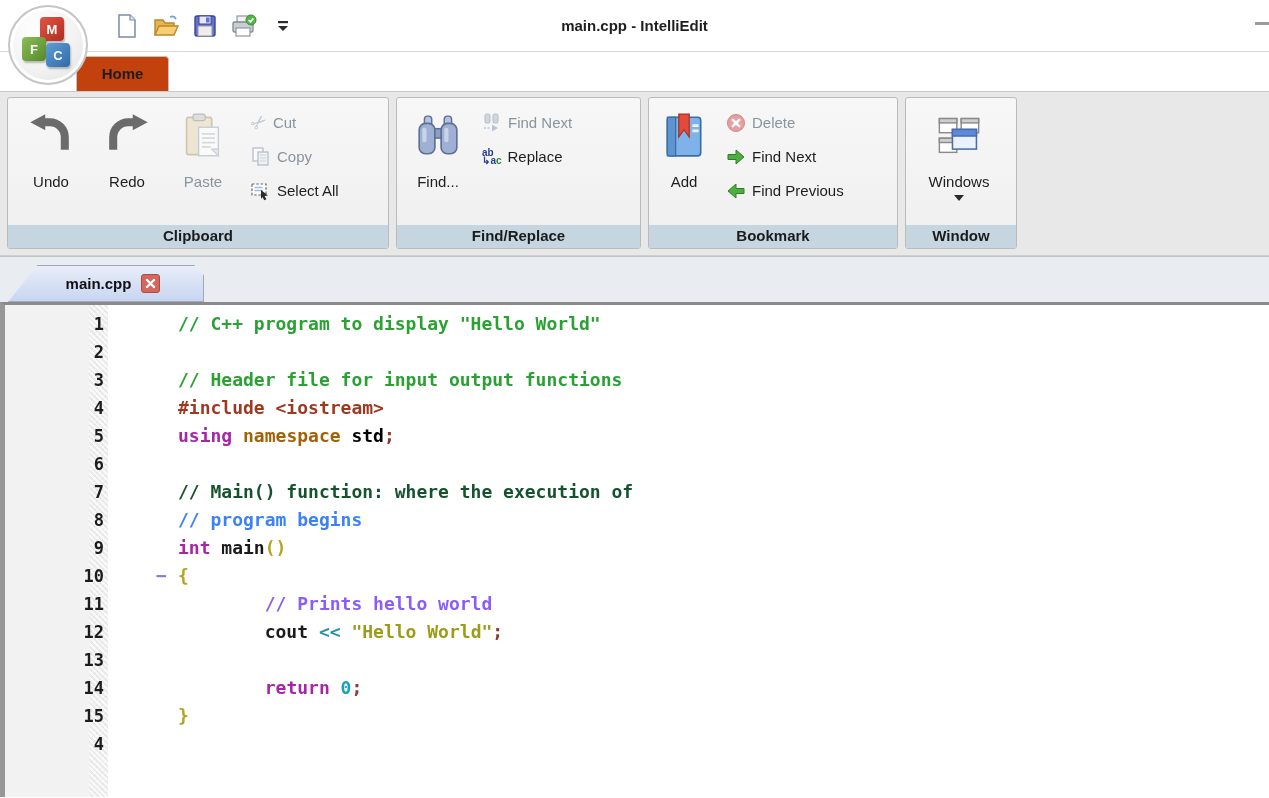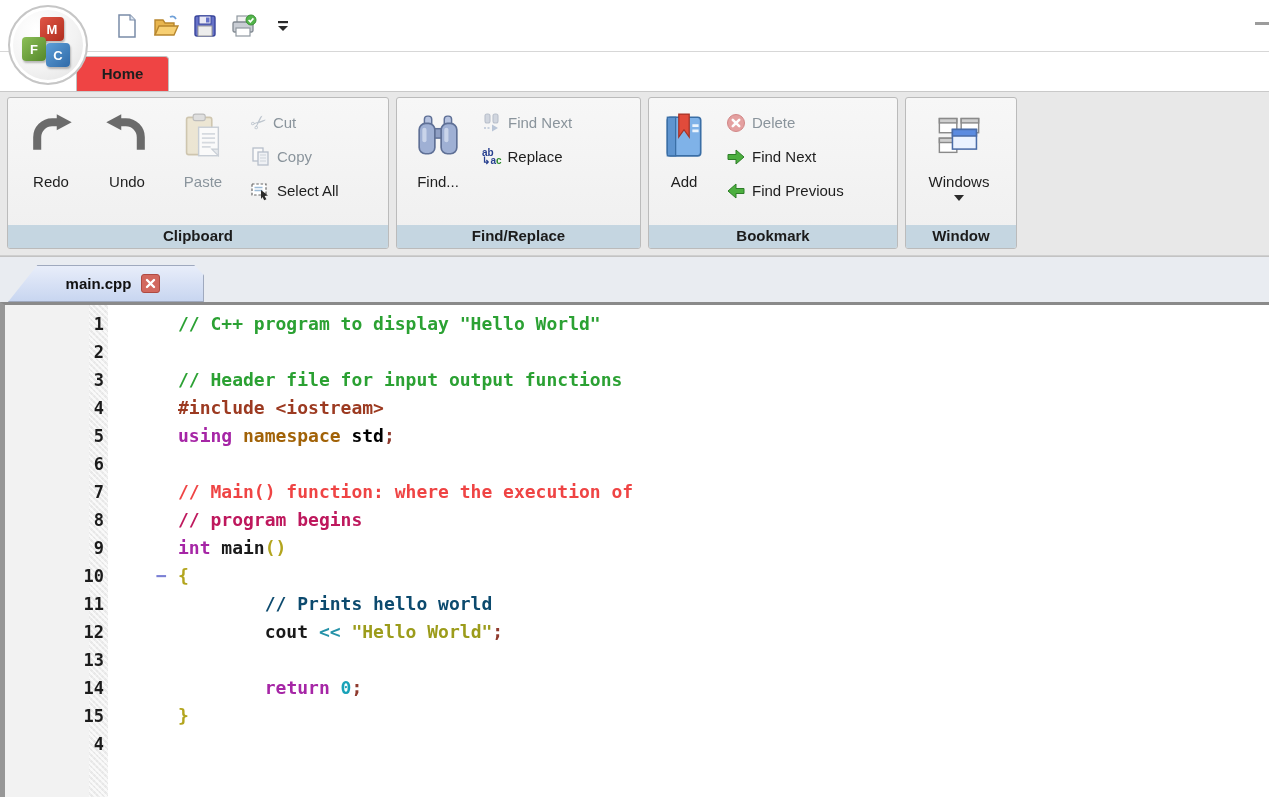--- a/index.html
+++ b/index.html
@@ -19,21 +19,21 @@
   .cube.blue  { left:36px; top:36px; background:linear-gradient(135deg,#5E9FD8,#2F6AA8); }
   .qat { position:absolute; left:112px; top:11px; display:flex; align-items:center; gap:9px; }
   .qat-btn { width:30px; height:30px; display:flex; align-items:center; justify-content:center; }
   .window-title { position:absolute; left:0; right:0; top:17px; text-align:center;
     font-size:15px; font-weight:bold; color:#1E1E1E; }
   .min-btn { position:absolute; right:0px; top:22px; width:14px; height:3px; background:#9C9C9C; }
 
   
   .tabrow { position:relative; height:40px; background:#fff; border-bottom:1px solid #C9C9C9; }
   .ribbon-tab { position:absolute; left:76px; bottom:0; width:93px; height:35px;
-    background:#ef4444; border:1px solid #C2C2C2; border-bottom:none; border-radius:4px 4px 0 0;
+    background:#c2410c; border:1px solid #C2C2C2; border-bottom:none; border-radius:4px 4px 0 0;
     font-size:15px; font-weight:bold; color:#1E1E1E; text-align:center; line-height:33px; }
 
   
   .ribbon { height:164px; background:#E8E8E8; border-bottom:1px solid #CFCFCF;
     display:flex; align-items:flex-start; gap:7px; padding:5px 0 0 7px; }
   .group { height:152px; background:linear-gradient(#F7F7F7,#EFEFEF); border:1px solid #BBBBBB;
     border-radius:3px; display:flex; flex-direction:column; overflow:hidden; }
   .group-body { flex:1; display:flex; padding:5px 5px 0 5px; }
   .group-caption { height:23px; background:#C5D6E1; font-size:15px; font-weight:bold;
     color:#1B1B1B; text-align:center; line-height:22px; }
@@ -117,50 +117,51 @@
         <path d="M18.6 7 l1.8 1.8 3 -3.4" fill="none" stroke="#FFFFFF" stroke-width="1.6"></path>
       </svg>
     </span>
     <span class="qat-btn">
       <svg width="14" height="14" viewBox="0 0 14 14">
         <rect x="2" y="2" width="10" height="2.2" fill="#2B2B2B"></rect>
         <path d="M2 7 l5 5 5 -5 Z" fill="#2B2B2B"></path>
       </svg>
     </span>
   </div>
+  <div class="window-title">main.cpp - IntelliEdit</div>
   <div class="min-btn"></div>
 </div>
 
 <div class="tabrow">
   <div class="ribbon-tab">Home</div>
 </div>
 
 <div class="ribbon">
 
   <div class="group" style="width:382px">
     <div class="group-body">
+      <div class="bigbtn">
+        <span class="bicon">
+          <svg width="46" height="46" viewBox="0 0 40 40">
+            <path d="M32 32 V21 A13 13 0 0 0 19 8 H13" fill="none" stroke="#6B6B6B" stroke-width="7" stroke-linejoin="round"></path>
+            <path d="M15 1 L15 15 L2 8 Z" fill="#6B6B6B"></path>
+          </svg>
+        </span>
+        <span class="blabel">Undo</span>
+      </div>
       <div class="bigbtn">
         <span class="bicon">
           <svg width="46" height="46" viewBox="0 0 40 40">
             <g transform="scale(-1,1) translate(-40,0)">
               <path d="M32 32 V21 A13 13 0 0 0 19 8 H13" fill="none" stroke="#6B6B6B" stroke-width="7" stroke-linejoin="round"></path>
               <path d="M15 1 L15 15 L2 8 Z" fill="#6B6B6B"></path>
             </g>
           </svg>
         </span>
         <span class="blabel">Redo</span>
-      </div>
-      <div class="bigbtn">
-        <span class="bicon">
-          <svg width="46" height="46" viewBox="0 0 40 40">
-            <path d="M32 32 V21 A13 13 0 0 0 19 8 H13" fill="none" stroke="#6B6B6B" stroke-width="7" stroke-linejoin="round"></path>
-            <path d="M15 1 L15 15 L2 8 Z" fill="#6B6B6B"></path>
-          </svg>
-        </span>
-        <span class="blabel">Undo</span>
       </div>
       <div class="bigbtn">
         <span class="bicon dim">
           <svg width="44" height="46" viewBox="0 0 40 42">
             <rect x="5" y="4" width="23" height="34" rx="2" fill="#EBD9A6" stroke="#B9A05F" stroke-width="1.5"></rect>
             <rect x="11" y="1" width="11" height="6" rx="2" fill="#CDCDCD" stroke="#8F8F8F"></rect>
             <rect x="16" y="13" width="18" height="26" fill="#FFFFFF" stroke="#9FB0C4" stroke-width="1.3"></rect>
             <path d="M19 19 h12 M19 23 h12 M19 27 h12 M19 31 h8" stroke="#B9C4D4" stroke-width="1.6"></path>
             <path d="M28 33 l6 6 v-6 Z" fill="#D8E0EA" stroke="#9FB0C4"></path>
           </svg>
@@ -317,24 +318,24 @@
 <div class="editor">
   <div class="gutter-col"></div>
   <div class="hatch-col"></div>
   <div class="lines">
       <div class="code-line"><span class="lnum">1</span><span class="foldm" style="color: rgb(122, 127, 212);"></span><span><span style="color: rgb(43, 161, 51);">// C++ program to display "Hello World"</span></span></div>
       <div class="code-line"><span class="lnum">2</span><span class="foldm" style="color: rgb(122, 127, 212);"></span><span></span></div>
       <div class="code-line"><span class="lnum">3</span><span class="foldm" style="color: rgb(122, 127, 212);"></span><span><span style="color: rgb(43, 161, 51);">// Header file for input output functions</span></span></div>
       <div class="code-line"><span class="lnum">4</span><span class="foldm" style="color: rgb(122, 127, 212);"></span><span><span style="color: rgb(156, 58, 33);">#include &lt;iostream&gt;</span></span></div>
       <div class="code-line"><span class="lnum">5</span><span class="foldm" style="color: rgb(122, 127, 212);"></span><span><span style="color: rgb(166, 38, 166);">using</span><span style="color: rgb(26, 26, 26);"> </span><span style="color: #a16207;">namespace</span><span style="color: #000000;"> std</span><span style="color: rgb(143, 58, 46);">;</span></span></div>
       <div class="code-line"><span class="lnum">6</span><span class="foldm" style="color: rgb(122, 127, 212);"></span><span></span></div>
-      <div class="code-line"><span class="lnum">7</span><span class="foldm" style="color: rgb(122, 127, 212);"></span><span><span style="color: #ef4444; margin-top: 12px;">// Main() function: where the execution of</span></span></div>
-      <div class="code-line"><span class="lnum">8</span><span class="foldm" style="color: rgb(122, 127, 212);"></span><span><span style="color: #be185d;">// program begins</span></span></div>
+      <div class="code-line"><span class="lnum">7</span><span class="foldm" style="color: rgb(122, 127, 212);"></span><span><span style="color: #14532d; margin-top: 12px;">// Main() function: where the execution of</span></span></div>
+      <div class="code-line"><span class="lnum">8</span><span class="foldm" style="color: rgb(122, 127, 212);"></span><span><span style="color: #3b82f6;">// program begins</span></span></div>
       <div class="code-line"><span class="lnum">9</span><span class="foldm" style="color: rgb(122, 127, 212);"></span><span><span style="color: rgb(166, 38, 166);">int</span><span style="color: rgb(26, 26, 26);"> main</span><span style="color: rgb(179, 165, 30);">()</span></span></div>
       <div class="code-line"><span class="lnum">10</span><span class="foldm" style="color: rgb(122, 127, 212);">−</span><span><span style="color: rgb(179, 165, 30);">{</span></span></div>
-      <div class="code-line"><span class="lnum">11</span><span class="foldm" style="color: rgb(122, 127, 212);"></span><span><span style="color: rgb(26, 26, 26);">        </span><span style="color: #0c4a6e;">// Prints hello world</span></span></div>
+      <div class="code-line"><span class="lnum">11</span><span class="foldm" style="color: rgb(122, 127, 212);"></span><span><span style="color: rgb(26, 26, 26);">        </span><span style="color: #8b5cf6;">// Prints hello world</span></span></div>
       <div class="code-line"><span class="lnum">12</span><span class="foldm" style="color: rgb(122, 127, 212);"></span><span><span style="color: rgb(26, 26, 26);">        cout </span><span style="color: rgb(37, 146, 168);">&lt;&lt;</span><span style="color: rgb(26, 26, 26);"> </span><span style="color: rgb(156, 156, 27);">"Hello World"</span><span style="color: rgb(143, 58, 46);">;</span></span></div>
       <div class="code-line"><span class="lnum">13</span><span class="foldm" style="color: rgb(122, 127, 212);"></span><span></span></div>
       <div class="code-line"><span class="lnum">14</span><span class="foldm" style="color: rgb(122, 127, 212);"></span><span><span style="color: rgb(26, 26, 26);">        </span><span style="color: rgb(166, 38, 166);">return</span><span style="color: rgb(26, 26, 26);"> </span><span style="color: rgb(23, 162, 184);">0</span><span style="color: rgb(143, 58, 46);">;</span></span></div>
       <div class="code-line"><span class="lnum">15</span><span class="foldm" style="color: rgb(122, 127, 212);"></span><span><span style="color: rgb(179, 165, 30);">}</span></span></div>
       <div class="code-line"><span class="lnum">4</span><span class="foldm" style="color: rgb(122, 127, 212);"></span><span></span></div>
     </div>
 </div>
 
 </body></html>

